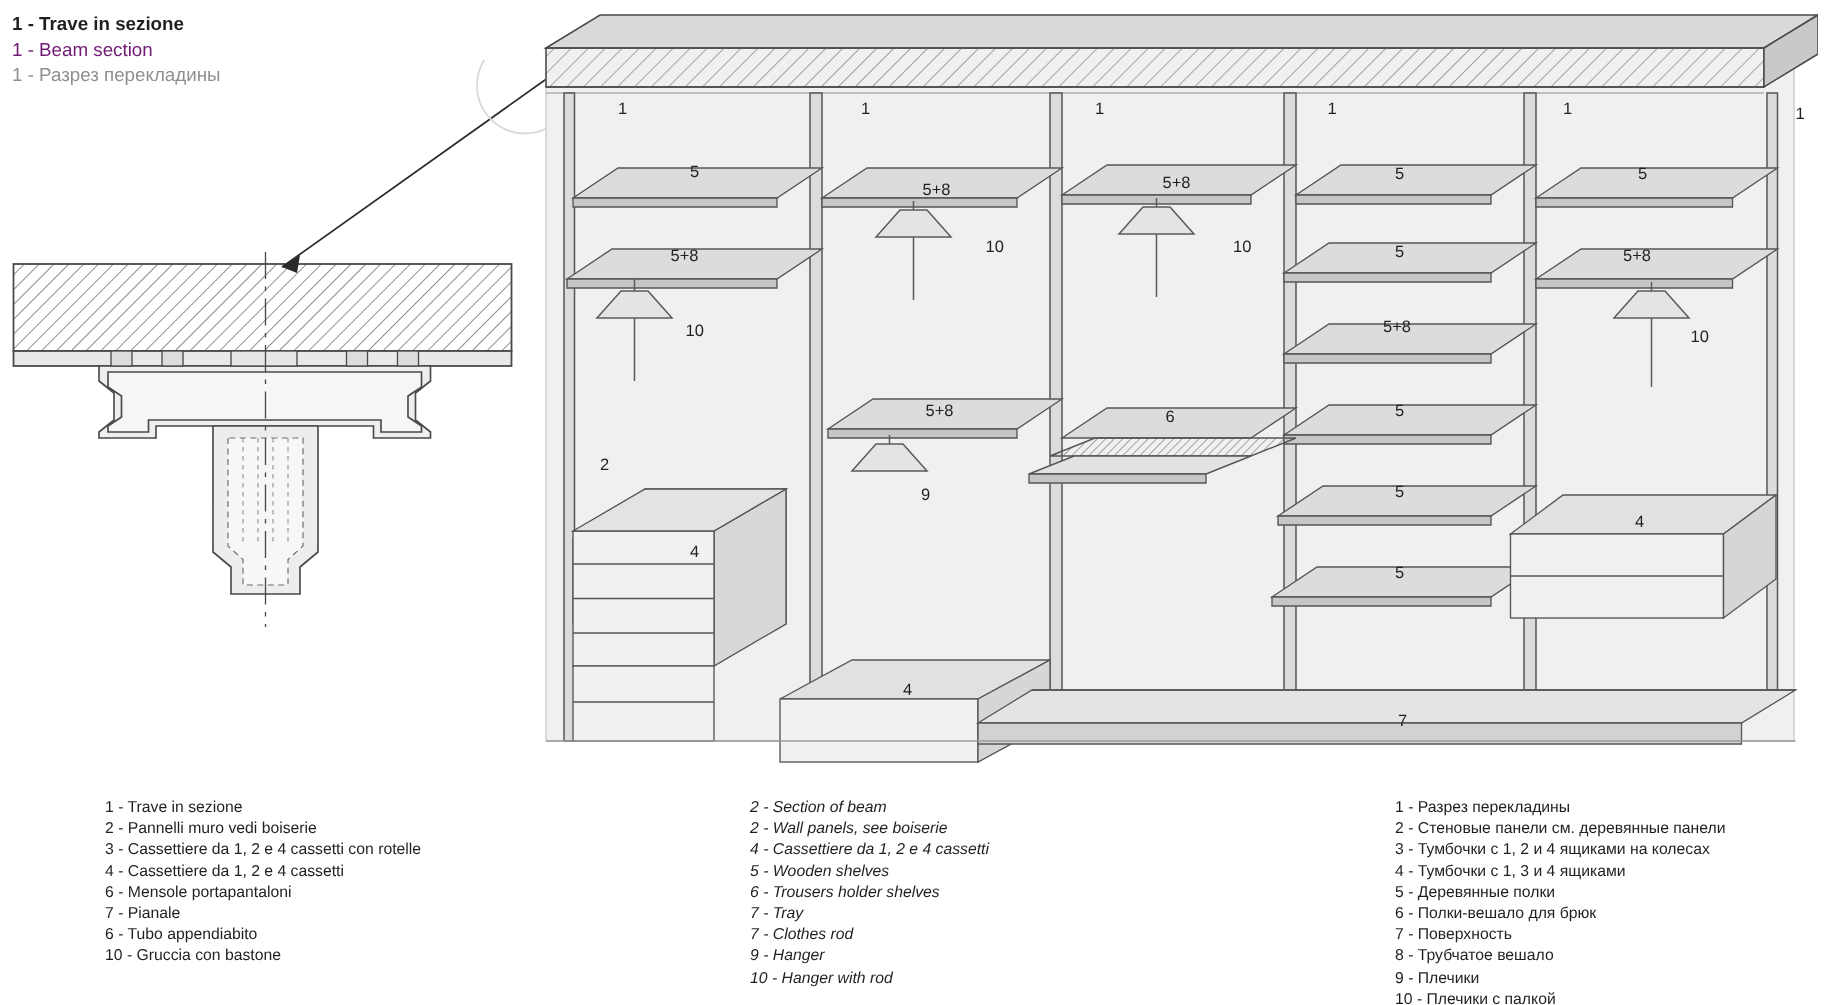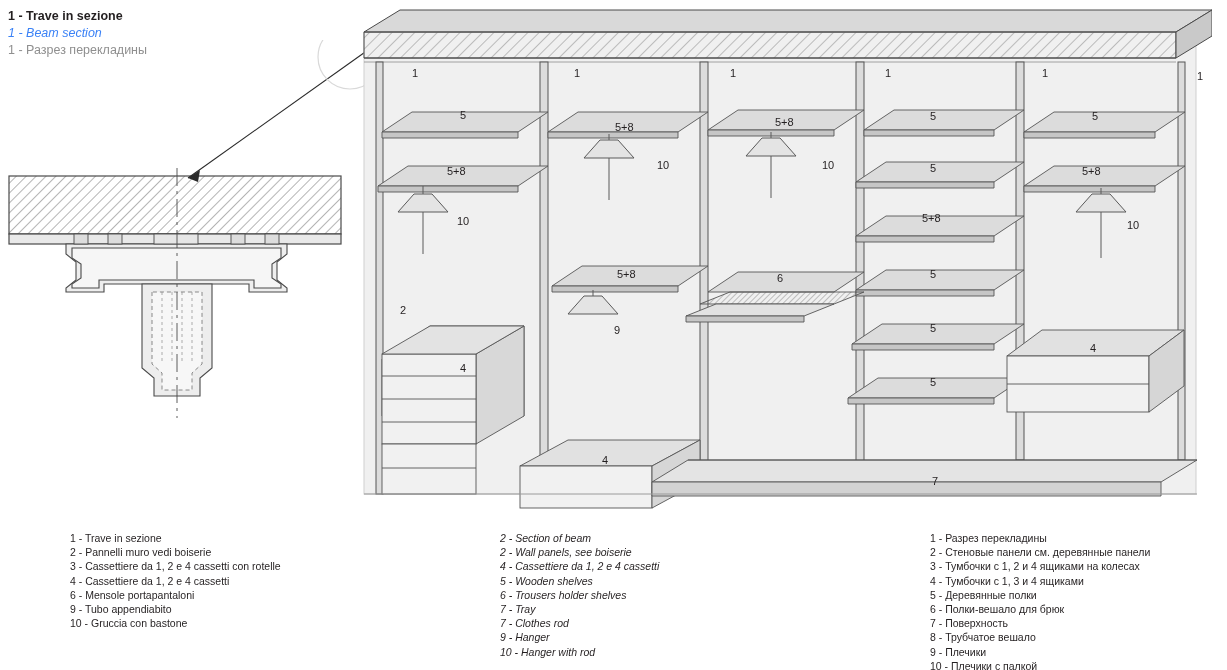--- a/index.html
+++ b/index.html
@@ -10,21 +10,21 @@
     position:relative;
     overflow:hidden;
     color:#231f20;
   }
   .abs{position:absolute;}
 
   
   #title-block{left:8px;top:8px;width:300px;line-height:1.35;}
   #title-block .t-row{font-size:12.5px;}
   #title-block .t-it{font-weight:bold;color:#231f20;}
-  #title-block .t-en{color:#3b82f6;font-style:italic;}
+  #title-block .t-en{color:#701a75;}
   #title-block .t-ru{color:#8f8f8f;}
 
   
   #beam-section{left:4px;top:168px;width:345px;height:255px;}
 
   
   #wardrobe-drawing{left:352px;top:4px;width:860px;height:520px;}
 
   
   .legend{font-size:10.5px;line-height:14.2px;color:#231f20;}
@@ -268,21 +268,22 @@
       <span class="lbl" style="left: 580px; top: 471px;">7</span>
     </div>
 </div>
 
 <div class="abs legend" id="legend-it">
     <div class="li">1 - Trave in sezione</div>
     <div class="li">2 - Pannelli muro vedi boiserie</div>
     <div class="li">3 - Cassettiere da 1, 2 e 4 cassetti con rotelle</div>
     <div class="li">4 - Cassettiere da 1, 2 e 4 cassetti</div>
     <div class="li">6 - Mensole portapantaloni</div>
-    <div class="li">9 - Tubo appendiabito</div>
+    <div class="li">7 - Pianale</div>
+    <div class="li">6 - Tubo appendiabito</div>
     <div class="li">10 - Gruccia con bastone</div>
   </div>
 <div class="abs legend" id="legend-en">
     <div class="li">2 - Section of beam</div>
     <div class="li">2 - Wall panels, see boiserie</div>
     <div class="li">4 - Cassettiere da 1, 2 e 4 cassetti</div>
     <div class="li">5 - Wooden shelves</div>
     <div class="li">6 - Trousers holder shelves</div>
     <div class="li">7 - Tray</div>
     <div class="li">7 - Clothes rod</div>

